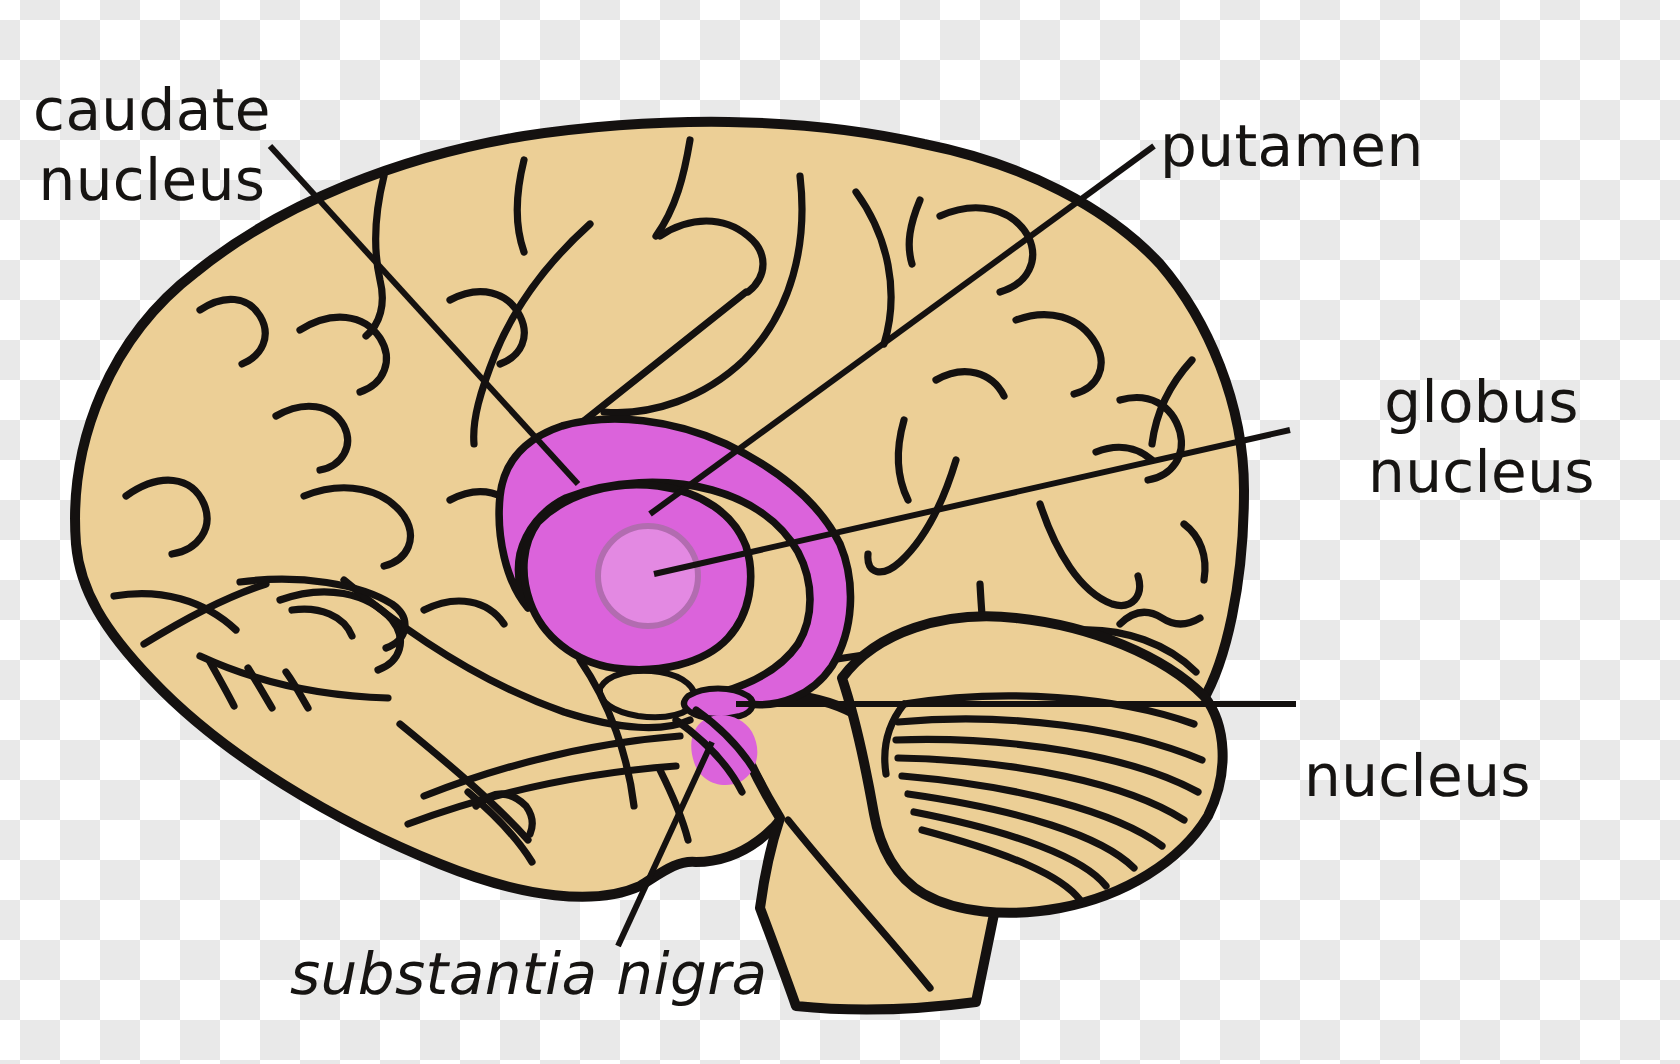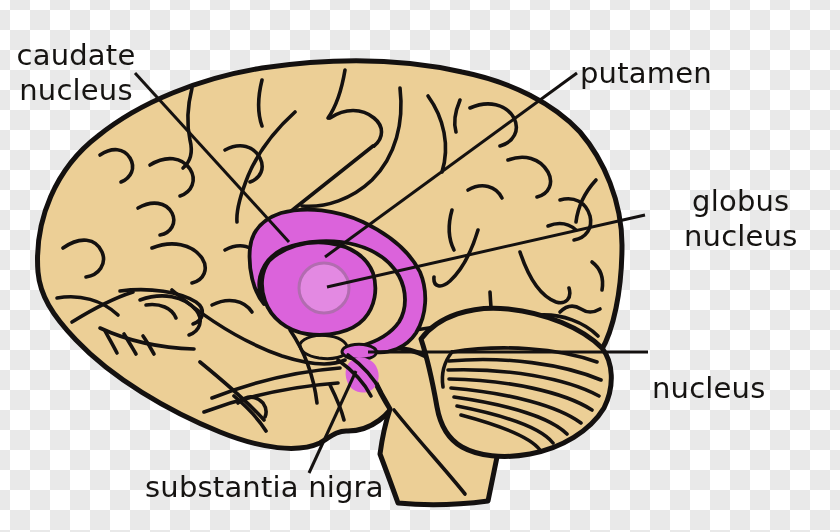--- a/index.html
+++ b/index.html
@@ -209,14 +209,14 @@
   </svg>
 
   <div class="lbl" style="left:10px;top:38px;width:132px;"><span>caudate</span><br><span>nucleus</span></div>
 
   <div class="lbl" style="left:580px;top:56px;"><span>putamen</span></div>
 
   <div class="lbl" style="left:684px;top:184px;"><span>globus</span><br><span>nucleus</span></div>
 
   <div class="lbl" style="left:652px;top:336px;"><br><span>nucleus</span></div>
 
-  <div class="lbl" style="left:145px;top:470px;"><span>substantia nigra</span></div>
+  <div class="lbl" style="left:145px;top:470px;font-style:italic;"><span>substantia nigra</span></div>
 </div>
 
 </body></html>

